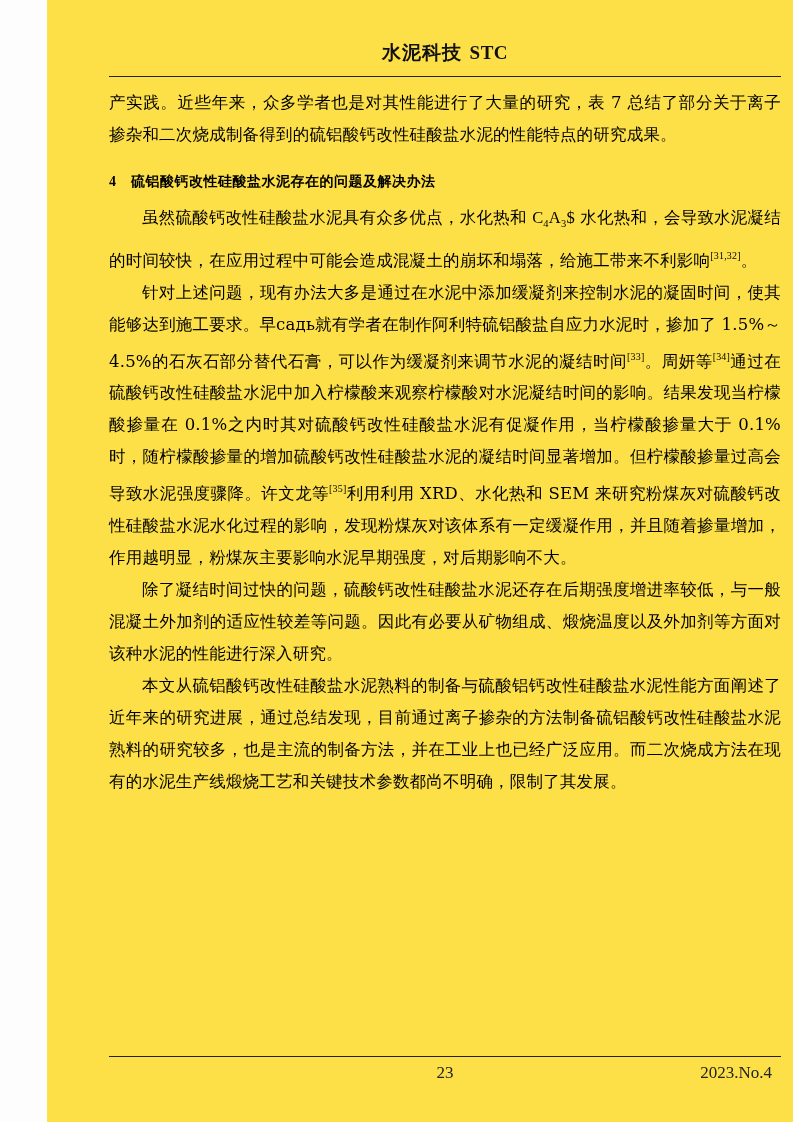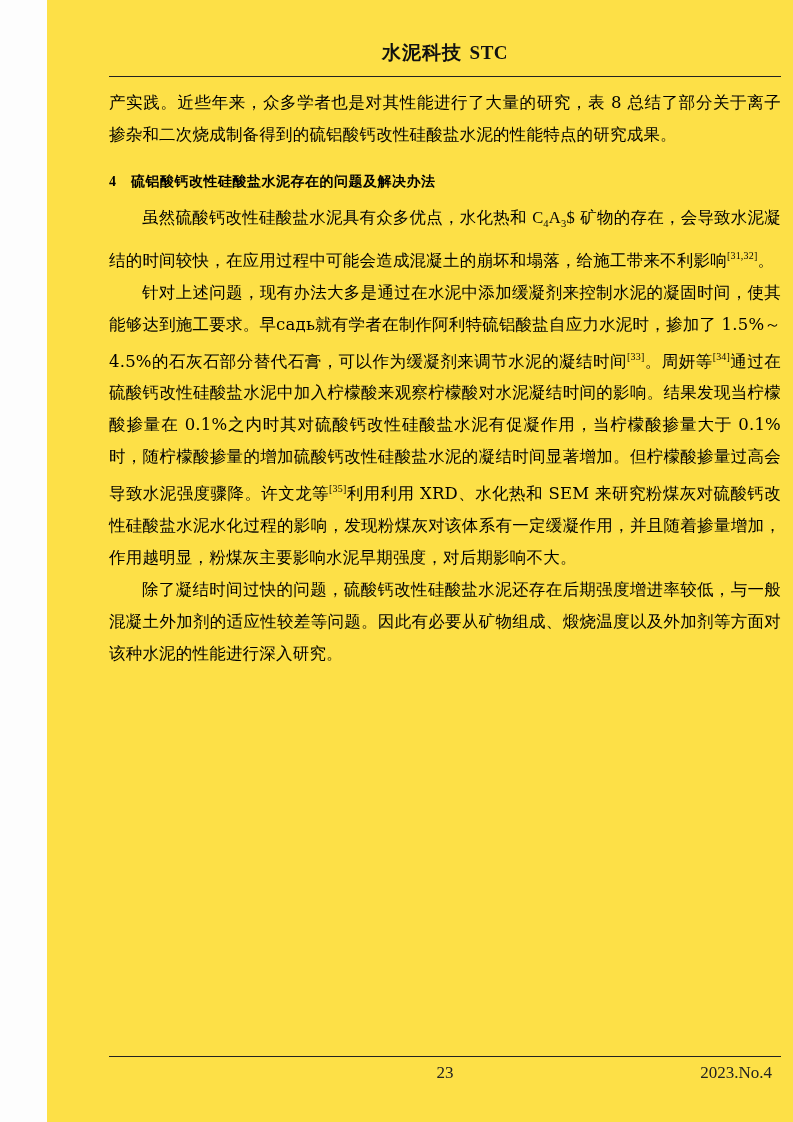--- a/index.html
+++ b/index.html
@@ -124,37 +124,38 @@
 
     <div class="content">
 
       <div class="header">
         <span>水泥科技</span>
         <span class="stc">STC</span>
       </div>
 
       <div class="rule-top"></div>
 
-      <p class="body-text">产实践。近些年来，众多学者也是对其性能进行了大量的研究，表 8 总结了部分关于离子掺杂和二次烧成制备得到的硫铝酸钙改性硅酸盐水泥的性能特点的研究成果。</p>
+      <p class="body-text">产实践。近些年来，众多学者也是对其性能进行了大量的研究，表 7 总结了部分关于离子掺杂和二次烧成制备得到的硫铝酸钙改性硅酸盐水泥的性能特点的研究成果。</p>
 
       <div class="sec-head">
         <span class="num">4</span><span>硫铝酸钙改性硅酸盐水泥存在的问题及解决办法</span>
       </div>
 
       <p class="body-text indent">
-        <span>虽然硫酸钙改性硅酸盐水泥具有众多优点，水化热和 </span><span class="lat">C</span><sub>4</sub><span class="lat">A</span><sub>3</sub><span class="lat">$</span><span> 矿物的存在，会导致水泥凝结的时间较快，在应用过程中可能会造成混凝土的崩坏和塌落，给施工带来不利影响</span><sup>[31,32]</sup><span>。</span>
+        <span>虽然硫酸钙改性硅酸盐水泥具有众多优点，水化热和 </span><span class="lat">C</span><sub>4</sub><span class="lat">A</span><sub>3</sub><span class="lat">$</span><span> 水化热和，会导致水泥凝结的时间较快，在应用过程中可能会造成混凝土的崩坏和塌落，给施工带来不利影响</span><sup>[31,32]</sup><span>。</span>
       </p>
 
       <p class="body-text indent">
         <span>针对上述问题，现有办法大多是通过在水泥中添加缓凝剂来控制水泥的凝固时间，使其能够达到施工要求。早садь就有学者在制作阿利特硫铝酸盐自应力水泥时，掺加了 1.5%～4.5%的石灰石部分替代石膏，可以作为缓凝剂来调节水泥的凝结时间</span><sup>[33]</sup><span>。周妍等</span><sup>[34]</sup><span>通过在硫酸钙改性硅酸盐水泥中加入柠檬酸来观察柠檬酸对水泥凝结时间的影响。结果发现当柠檬酸掺量在 0.1%之内时其对硫酸钙改性硅酸盐水泥有促凝作用，当柠檬酸掺量大于 0.1%时，随柠檬酸掺量的增加硫酸钙改性硅酸盐水泥的凝结时间显著增加。但柠檬酸掺量过高会导致水泥强度骤降。许文龙等</span><sup>[35]</sup><span>利用利用 XRD、水化热和 SEM 来研究粉煤灰对硫酸钙改性硅酸盐水泥水化过程的影响，发现粉煤灰对该体系有一定缓凝作用，并且随着掺量增加，作用越明显，粉煤灰主要影响水泥早期强度，对后期影响不大。</span>
       </p>
 
       <p class="body-text indent">除了凝结时间过快的问题，硫酸钙改性硅酸盐水泥还存在后期强度增进率较低，与一般混凝土外加剂的适应性较差等问题。因此有必要从矿物组成、煅烧温度以及外加剂等方面对该种水泥的性能进行深入研究。</p>
 
 
+      <p class="body-text indent">本文从硫铝酸钙改性硅酸盐水泥熟料的制备与硫酸铝钙改性硅酸盐水泥性能方面阐述了近年来的研究进展，通过总结发现，目前通过离子掺杂的方法制备硫铝酸钙改性硅酸盐水泥熟料的研究较多，也是主流的制备方法，并在工业上也已经广泛应用。而二次烧成方法在现有的水泥生产线煅烧工艺和关键技术参数都尚不明确，限制了其发展。</p>
 
     </div>
 
     <div class="footer">
       <div class="rule-bottom"></div>
       <div class="footer-row">
         <span class="page-num">23</span>
         <span class="issue">2023.No.4</span>
       </div>
     </div>

